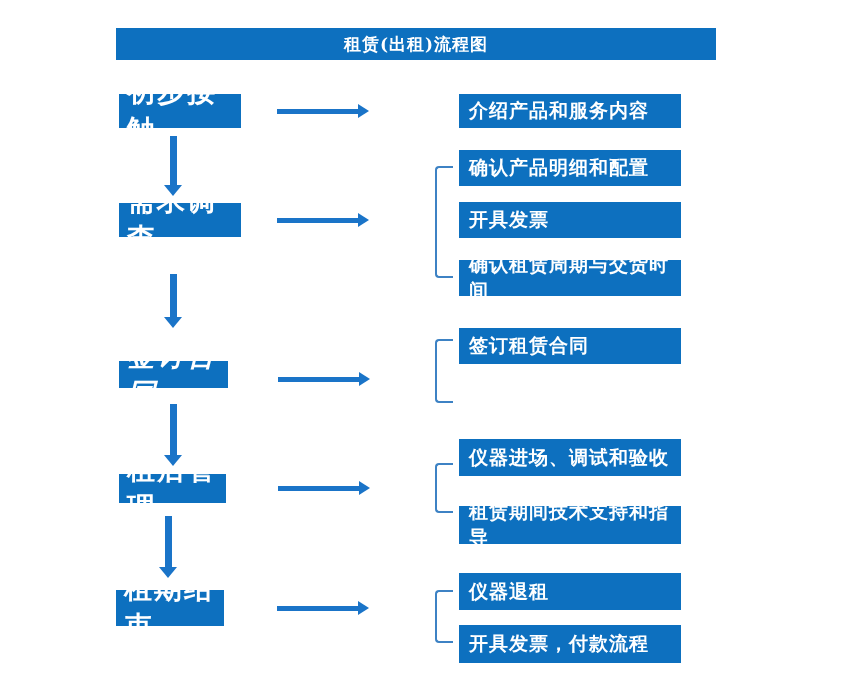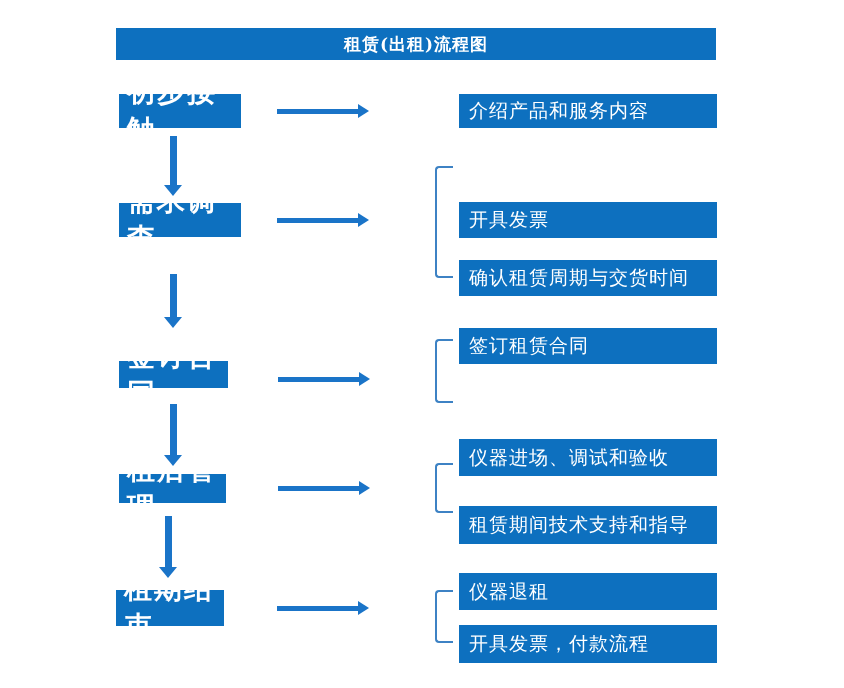--- a/index.html
+++ b/index.html
@@ -25,27 +25,27 @@
     display:flex;align-items:center;justify-content:center;
     letter-spacing:1px;
   }
   .lbox{
     position:absolute;background:var(--box-blue);color:var(--text-color);
     font-size:28px;font-weight:bold;letter-spacing:2px;
     display:flex;align-items:center;justify-content:center;
   }
   #lbox1{left:103px;top:78px;width:122px;height:34px;}
   #lbox2{left:103px;top:187px;width:122px;height:34px;}
-  #lbox3{left:103px;top:345px;width:109px;height:27px;}
+  #lbox3{left:103px;top:345px;width:109px;height:27px;font-style:italic;}
   #lbox4{left:103px;top:458px;width:107px;height:29px;}
   #lbox5{left:100px;top:574px;width:108px;height:36px;}
   .rbox{
-    position:absolute;left:443px;width:258px;
+    position:absolute;left:443px;width:222px;
     background:var(--box-blue);color:var(--text-color);
-    font-size:19px;font-weight:normal;letter-spacing:1px;
+    font-size:19px;font-weight:bold;letter-spacing:1px;
     display:flex;align-items:center;
     padding-left:10px;
   }
   #r1 {top:78px;height:34px;}
   #g2a{top:134px;height:36px;}
   #g2b{top:186px;height:36px;}
   #g2c{top:244px;height:36px;}
   #g3a{top:312px;height:36px;}
   #g3b{top:364px;height:36px;}
   #g4a{top:423px;height:37px;}
@@ -119,20 +119,21 @@
   <div class="harrow" id="h3"></div>
   <div class="harrow" id="h4"></div>
   <div class="harrow" id="h5"></div>
 
   <div class="bracket" id="b2"></div>
   <div class="bracket" id="b3"></div>
   <div class="bracket" id="b4"></div>
   <div class="bracket" id="b5"></div>
 
   <div class="rbox" id="r1">介绍产品和服务内容</div>
+  <div class="rbox" id="g2a">确认产品明细和配置</div>
   <div class="rbox" id="g2b">开具发票</div>
   <div class="rbox" id="g2c">确认租赁周期与交货时间</div>
   <div class="rbox" id="g3a">签订租赁合同</div>
   <div class="rbox" id="g4a">仪器进场、调试和验收</div>
   <div class="rbox" id="g4b">租赁期间技术支持和指导</div>
   <div class="rbox" id="g5a">仪器退租</div>
   <div class="rbox" id="g5b">开具发票，付款流程</div>
 
 </div>
 

